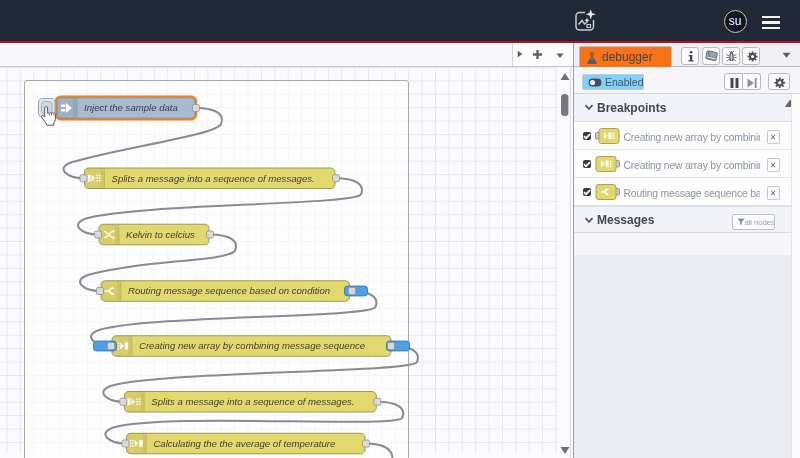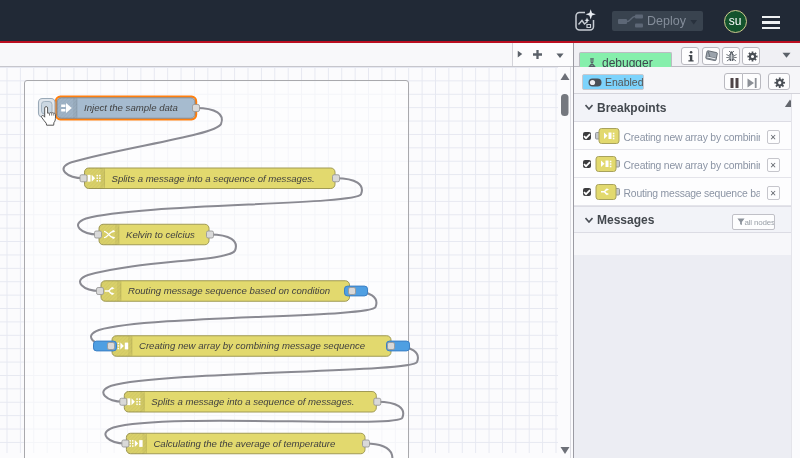--- a/index.html
+++ b/index.html
@@ -5,42 +5,42 @@
 * { margin:0; padding:0; box-sizing:border-box; }
 html,body { width:800px; height:458px; overflow:hidden; font-family:"Liberation Sans",sans-serif; }
 #app { position:relative; width:800px; height:458px; background:#fff; }
 .abs { position:absolute; }
 
 
 #header { left:0; top:0; width:800px; height:41px; background:#212936; }
 #redline { left:0; top:41px; width:800px; height:2px; background:#bb0e20; }
 #deploy { left:612px; top:11px; width:91px; height:20px; background:#39434f; border-radius:2px; }
 #deploy .dtext { position:absolute; left:35px; top:3px; font-size:12.5px; color:#848d9a; }
-#avatar { left:723.5px; top:9.5px; width:23px; height:23px; border-radius:50%; background:#14532d; border:1.5px solid #cdc98f; color:#fff; font-size:12px; text-align:center; line-height:20px; }
+#avatar { left:723.5px; top:9.5px; width:23px; height:23px; border-radius:50%; background:#0f172a; border:1.5px solid #cdc98f; color:#fff; font-size:12px; text-align:center; line-height:20px; }
 .hbar { left:762px; width:18px; height:2.6px; background:#eef0f2; }
 
 
 #tabstrip { left:0; top:43px; width:573px; height:24px; background:#f8f8fa; border-bottom:1px solid #c6c6cc; }
 #tabbtns { left:512px; top:43px; width:61px; height:23px; background:#fcfcfd; border-left:1px solid #d4d4da; }
 
 
 #canvas { left:0; top:67px; width:573px; height:391px; background:#fbfbfd; }
 #grid { left:0; top:67px; width:558px; height:386px;
   background-image:
     linear-gradient(to right, #e6e8f1 1px, transparent 1px),
     linear-gradient(to bottom, #e6e8f1 1px, transparent 1px);
   background-size:13.4px 13.4px;
   background-position:6.5px 0px;
 }
 #selrect { left:24px; top:80px; width:385px; height:385px; border:1px solid #a9a9ad; border-radius:3px; background:rgba(255,255,255,0.55); }
 
 
 #sidebar { left:573px; top:43px; width:227px; height:415px; background:#f7f7fa; border-left:1px solid #9b9ba3; }
 #sbtabrow { left:574px; top:43px; width:226px; height:24px; background:#f0f0f4; border-bottom:1px solid #bbbbc2; }
-#sbtab { left:579px; top:52px; width:93px; height:22px; background:#86efac; border:1px solid #bbbbc2; border-bottom:none; border-radius:2px 2px 0 0; }
+#sbtab { left:579px; top:46px; width:93px; height:22px; background:#f97316; border:1px solid #bbbbc2; border-bottom:none; border-radius:2px 2px 0 0; }
 #sbtab span { position:absolute; left:22px; top:3px; font-size:12px; color:#3f4850; }
 .sqbtn { background:#fdfdfe; border:1px solid #b9b9c0; border-radius:3px; }
 #enrow { left:574px; top:67px; width:226px; height:27px; background:#f6f6f9; border-bottom:1px solid #d3d3da; }
 #enbtn { left:582px; top:73.5px; width:62px; height:16px; background:#7dd3fc; border:1px solid #c9c9cf; border-radius:2px; font-size:10.5px; color:#555; }
 #enbtn span { position:absolute; left:22px; top:1.5px; }
 #bphead { left:574px; top:94px; width:226px; height:28px; background:#f2f3f8; border-bottom:1px solid #dcdce4; }
 .sechead-txt { font-size:12px; font-weight:bold; color:#43484e; }
 .bprow { left:574px; width:226px; height:28px; background:#fdfdfe; border-bottom:1px solid #e4e4ea; }
 .cbx { position:absolute; left:8.5px; top:9.5px; width:8.5px; height:8.5px; background:#3c3c3e; border-radius:2px; }
 .rowtxt { position:absolute; left:49.5px; top:9.5px; width:136px; font-size:10.4px; letter-spacing:-0.2px; color:#8b94a4; white-space:nowrap; overflow:hidden; }
@@ -214,32 +214,20 @@
   <div class="abs" id="header"></div>
   <div class="abs" id="redline"></div>
   <svg class="abs" style="left:575px;top:9px" width="22" height="23" viewBox="0 0 22 23">
     <rect x="1" y="3.5" width="17.5" height="17.5" rx="3.5" fill="none" stroke="#c7ccd3" stroke-width="1.5"></rect>
     <rect x="10" y="0" width="12" height="11" fill="#212936"></rect>
     <path d="M15.7 0.2 L17 4 L20.8 5.3 L17 6.6 L15.7 10.4 L14.4 6.6 L10.6 5.3 L14.4 4 Z" fill="#e8ecf2"></path>
     <path d="M12 8.6 L12.7 10.5 L14.6 11.2 L12.7 11.9 L12 13.8 L11.3 11.9 L9.4 11.2 L11.3 10.5 Z" fill="#e8ecf2"></path>
     <path d="M3.5 15.5 L7 11.5 L9.5 15 L12.5 12.5" fill="none" stroke="#c7ccd3" stroke-width="1.4"></path>
     <path d="M12 15.5 h3.5 v3 h-3.5 Z" fill="none" stroke="#c7ccd3" stroke-width="1.2"></path>
   </svg>
-  <div class="abs" id="deploy">
-    <svg class="abs" style="left:6px;top:3px" width="26" height="14" viewBox="0 0 26 14">
-      <rect x="0" y="5" width="9" height="5" rx="1" fill="#5d6776"></rect>
-      <rect x="17" y="0.5" width="8" height="4" rx="1" fill="#5d6776"></rect>
-      <rect x="17" y="9.5" width="8" height="4" rx="1" fill="#5d6776"></rect>
-      <path d="M9 7.5 C13 7.5 13 2.5 17 2.5" fill="none" stroke="#5d6776" stroke-width="1.3"></path>
-    </svg>
-    <span class="dtext">Deploy</span>
-    <svg class="abs" style="left:78px;top:8px" width="7.5" height="6" viewBox="0 0 9 7">
-        <path d="M0.5 1 L8.5 1 L4.5 6.5 Z" fill="#28313d"></path>
-      </svg>
-  </div>
   <div class="abs" id="avatar">su</div>
   <div class="abs hbar" style="top:15.5px"></div>
   <div class="abs hbar" style="top:21.2px"></div>
   <div class="abs hbar" style="top:26.9px"></div>
 
   <div class="abs" id="tabstrip"></div>
   <div class="abs" id="tabbtns"></div>
   <svg class="abs" style="left:517px;top:50px" width="6" height="8" viewBox="0 0 8 10">
       <path d="M1 0.5 L7 5 L1 9.5 Z" fill="#5b6169"></path>
     </svg>

